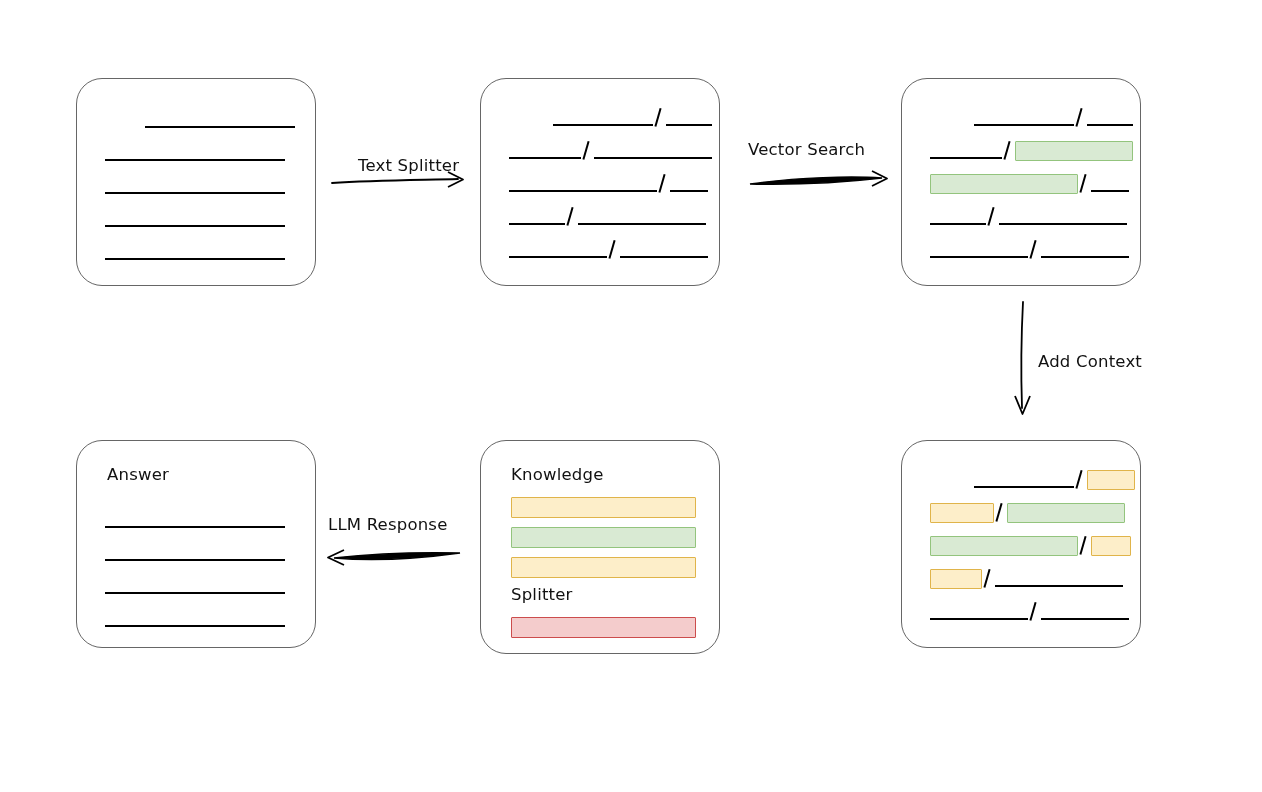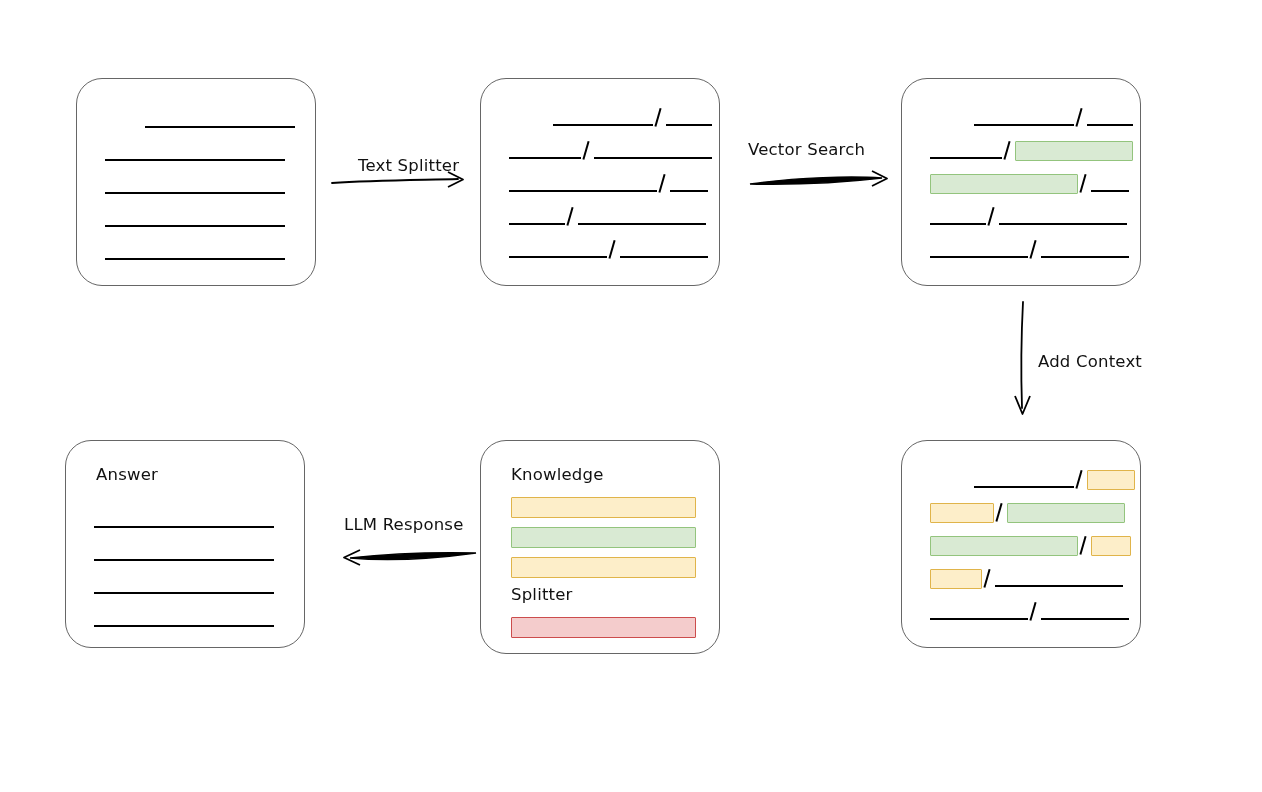--- a/index.html
+++ b/index.html
@@ -231,21 +231,21 @@
 
   <div class="doc-box" id="box-prompt" style="left:480px; top:440px; width:240px; height:214px;">
       <div class="box-label" style="left: 30px; top: 24px;">Knowledge</div>
       <div class="wide-bar bar-yellow" style="left: 30px; top: 56px; width: 185px;"></div>
       <div class="wide-bar bar-green" style="left: 30px; top: 86px; width: 185px;"></div>
       <div class="wide-bar bar-yellow" style="left: 30px; top: 116px; width: 185px;"></div>
       <div class="box-label" style="left: 30px; top: 144px;">Splitter</div>
       <div class="wide-bar bar-red" style="left: 30px; top: 176px; width: 185px;"></div>
     </div>
 
-  <div class="doc-box" id="box-answer" style="left:65px; top:440px; width:240px; height:208px;">
+  <div class="doc-box" id="box-answer" style="left:76px; top:440px; width:240px; height:208px;">
       <div class="box-label" style="left: 30px; top: 24px;">Answer</div>
       <div class="doc-row" style="left: 28px; top: 68px;">
         <span class="seg-line" style="width: 180px;"></span>
       </div>
       <div class="doc-row" style="left: 28px; top: 101px;">
         <span class="seg-line" style="width: 180px;"></span>
       </div>
       <div class="doc-row" style="left: 28px; top: 134px;">
         <span class="seg-line" style="width: 180px;"></span>
       </div>
@@ -272,21 +272,21 @@
 
   <div class="arrow-group" style="left:1012px; top:300px; width:150px; height:120px;">
     <div class="arrow-label" style="left:26px; top:52px;">Add Context</div>
     <svg class="arrow-svg" width="30" height="120" viewBox="0 0 30 120" style="left:0px; top:0px;">
       <path d="M11,2 C9,40 9,78 10,108" stroke="#000" stroke-width="1.8" fill="none" stroke-linecap="round"></path>
       <path d="M3,96 L10.5,114 L18,96" stroke="#000" stroke-width="1.8" fill="none" stroke-linejoin="round"></path>
     </svg>
   </div>
 
 
-  <div class="arrow-group" style="left:320px; top:515px; width:145px; height:50px;margin-left:16px;">
+  <div class="arrow-group" style="left:320px; top:515px; width:145px; height:50px;">
     <div class="arrow-label" style="left:8px; top:0px;">LLM Response</div>
     <svg class="arrow-svg" width="145" height="30" viewBox="0 0 145 30" style="left:0px; top:26px;">
       <path d="M140,12 C96,18 48,20 14,17 C50,13 96,11 140,12 Z" stroke="#000" stroke-width="1.5" fill="#000"></path>
       <path d="M24,9 L8,16.5 L24,24" stroke="#000" stroke-width="1.8" fill="none" stroke-linejoin="round"></path>
     </svg>
   </div>
 
 
 </div>
 

